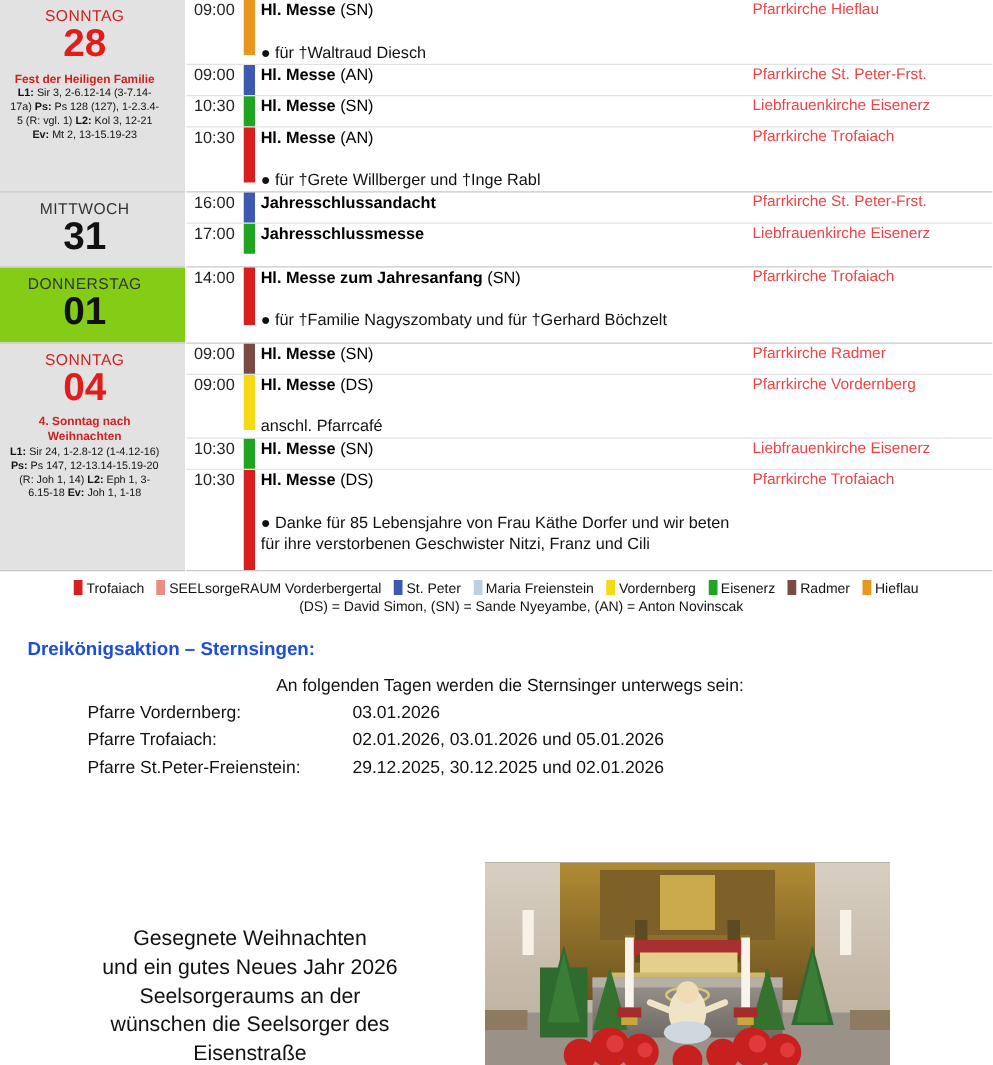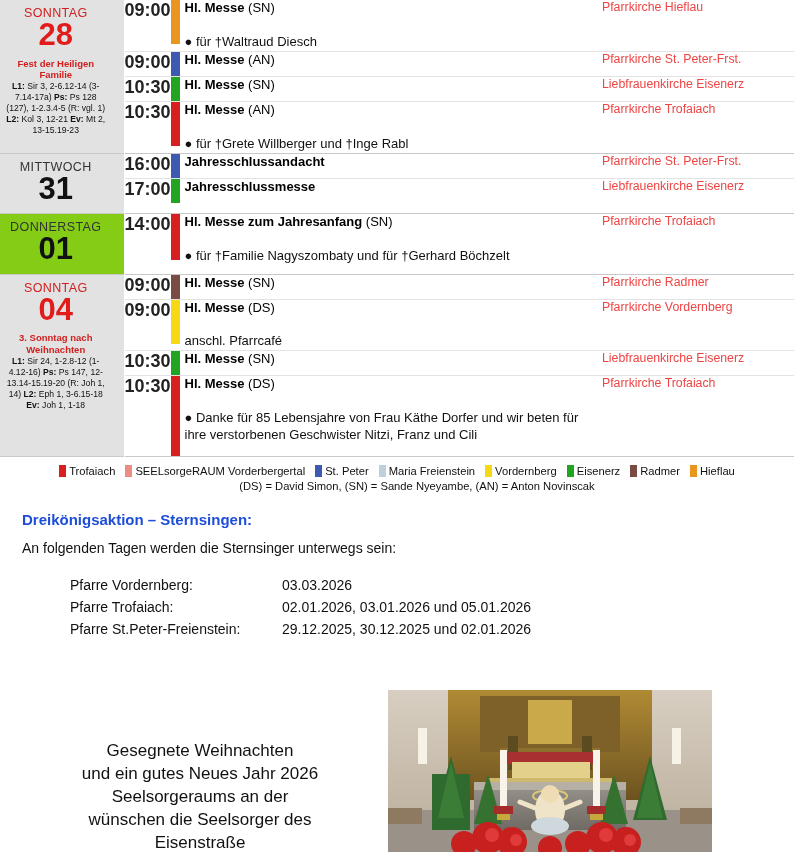--- a/index.html
+++ b/index.html
@@ -10,21 +10,21 @@
     font-family: "Liberation Sans", sans-serif;
     overflow: hidden;
   }
   .page { position: relative; width: 794px; height: 852px; background:#fff; }
 
   
   .schedule { width: 794px; border-collapse: collapse; table-layout: fixed; }
   .daygroup { border-bottom: 1px solid #c9c9c9; }
 
   .day-cell {
-    width: 124px;
+    width: 148px;
     background: #e2e2e2;
     vertical-align: top;
     padding: 4px 18px 8px 6px;
     text-align: center;
     border-right: 1px solid #ffffff;
   }
   .day-cell.plain { background: #84cc16; }
   .day-weekday {
     font-size: 12.5px;
     letter-spacing: .4px;
@@ -57,26 +57,25 @@
   .readings b { font-weight: bold; }
 
   
   .events-cell { padding: 0; vertical-align: top; background: #fff; }
   .ev-table { width: 100%; border-collapse: collapse; table-layout: fixed; }
   .ev-row > td { border-top: 1px solid #e3e3e3; vertical-align: top; padding: 0; }
   .ev-row:first-child > td { border-top: none; }
 
   .ev-time {
     width: 46px;
-    font-size: 18px;
+    font-size: 13px;
     color: #222;
     padding: 3px 0 4px 0;
     text-align: center;
     white-space: nowrap;
-    font-weight: bold;
   }
   .ev-bar-cell { width: 14px; padding: 0; position: relative; }
   .ev-bar { width: 9px; height: 100%; min-height: 22px; display: block; }
   .ev-main { padding: 2px 6px 5px 8px; }
   .ev-title {
     font-size: 13px;
     color: #000;
     line-height: 1.22;
   }
   .ev-title b { font-weight: bold; }
@@ -111,21 +110,21 @@
     vertical-align: -2px;
     margin-right: 3px;
   }
   .legend-note { font-size: 11.2px; color:#111; text-align:center; padding-left: 40px;}
 
   
   .section { padding: 14px 0 0 22px; }
   .sec-title {
     font-size: 15px; font-weight: bold; color:#1d4ed8; margin-bottom: 12px;
   }
-  .sec-lead { font-size: 14px; color:#111; margin-bottom: 18px; }
+  .sec-lead { font-size: 14px; color:#111; margin-bottom: 2px; text-align: center; }
   .date-tbl { border-collapse: collapse; margin-left: 48px; }
   .date-tbl td { font-size: 14px; color:#111; padding: 3px 0; vertical-align: top; }
   .date-tbl td.lbl { width: 212px; }
 
   
   .bottom { position:absolute; left:0; top: 690px; width: 794px; height: 162px; }
   .greeting {
     position: absolute; left: 30px; top: 50px; width: 340px;
     text-align: center; font-size: 17px; color:#111; line-height: 1.35;
   }
@@ -250,21 +249,21 @@
                   <td class="ev-place">Pfarrkirche Trofaiach</td>
                 </tr>
               </tbody>
             </table>
           </td>
         </tr>
         <tr class="daygroup">
           <td class="day-cell">
             <div class="day-weekday sun">SONNTAG</div>
             <div class="day-number sun">04</div>
-            <div class="feast">3. Sonntag nach Weihnachten</div>
+            <div class="feast">4. Sonntag nach Weihnachten</div>
             <div class="readings"><b>L1:</b> Sir 24, 1-2.8-12 (1-4.12-16) <b>Ps:</b> Ps 147, 12-13.14-15.19-20 (R: Joh 1, 14) <b>L2:</b> Eph 1, 3-6.15-18 <b>Ev:</b> Joh 1, 1-18</div>
           </td>
           <td class="events-cell">
             <table class="ev-table">
               <tbody>
                 <tr class="ev-row">
                   <td class="ev-time">09:00</td>
                   <td class="ev-bar-cell">
                     <span class="ev-bar" style="background: rgb(122, 75, 66); height: 24px;"></span>
                   </td>
@@ -317,21 +316,21 @@
     <div class="legend-note">(DS) = David Simon, (SN) = Sande Nyeyambe, (AN) = Anton Novinscak</div>
   </div>
 
   <div class="section">
     <div class="sec-title">Dreikönigsaktion – Sternsingen:</div>
     <div class="sec-lead">An folgenden Tagen werden die Sternsinger unterwegs sein:</div>
     <table class="date-tbl">
       <tbody id="sternsingen-rows">
           <tr>
             <td class="lbl">Pfarre Vordernberg:</td>
-            <td>03.03.2026</td>
+            <td>03.01.2026</td>
           </tr>
           <tr>
             <td class="lbl">Pfarre Trofaiach:</td>
             <td>02.01.2026, 03.01.2026 und 05.01.2026</td>
           </tr>
           <tr>
             <td class="lbl">Pfarre St.Peter-Freienstein:</td>
             <td>29.12.2025, 30.12.2025 und 02.01.2026</td>
           </tr>
         </tbody>

